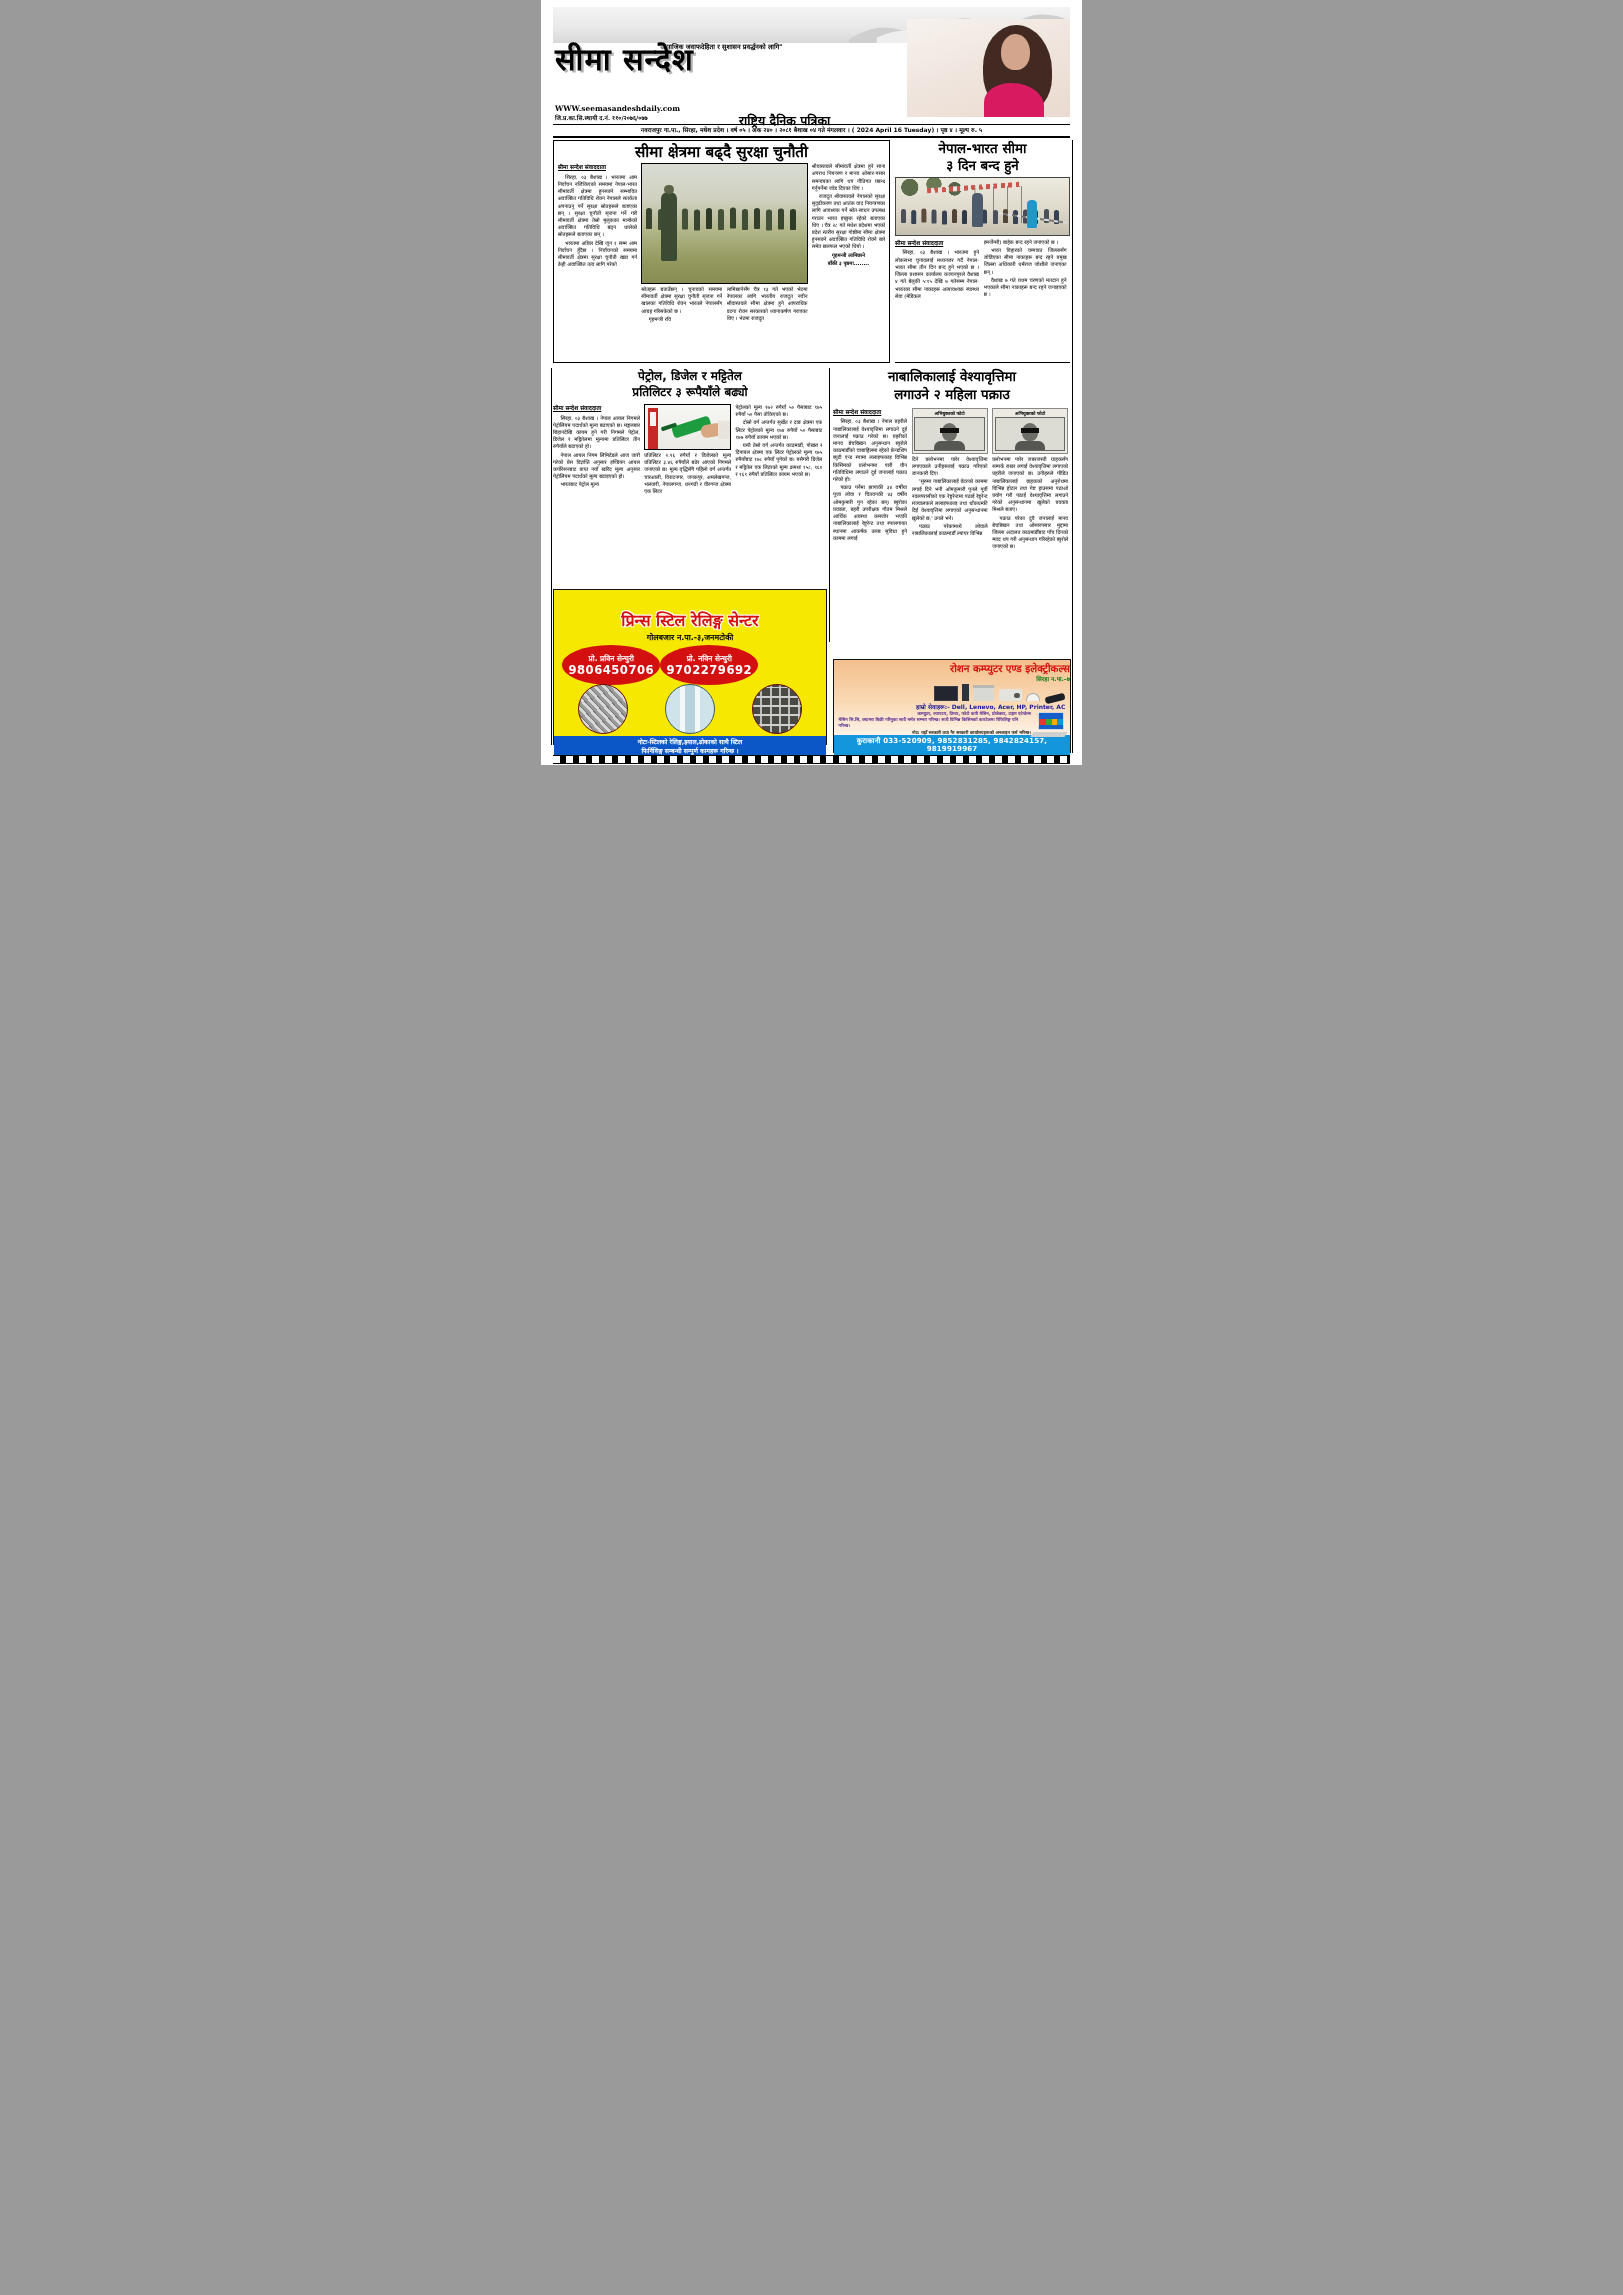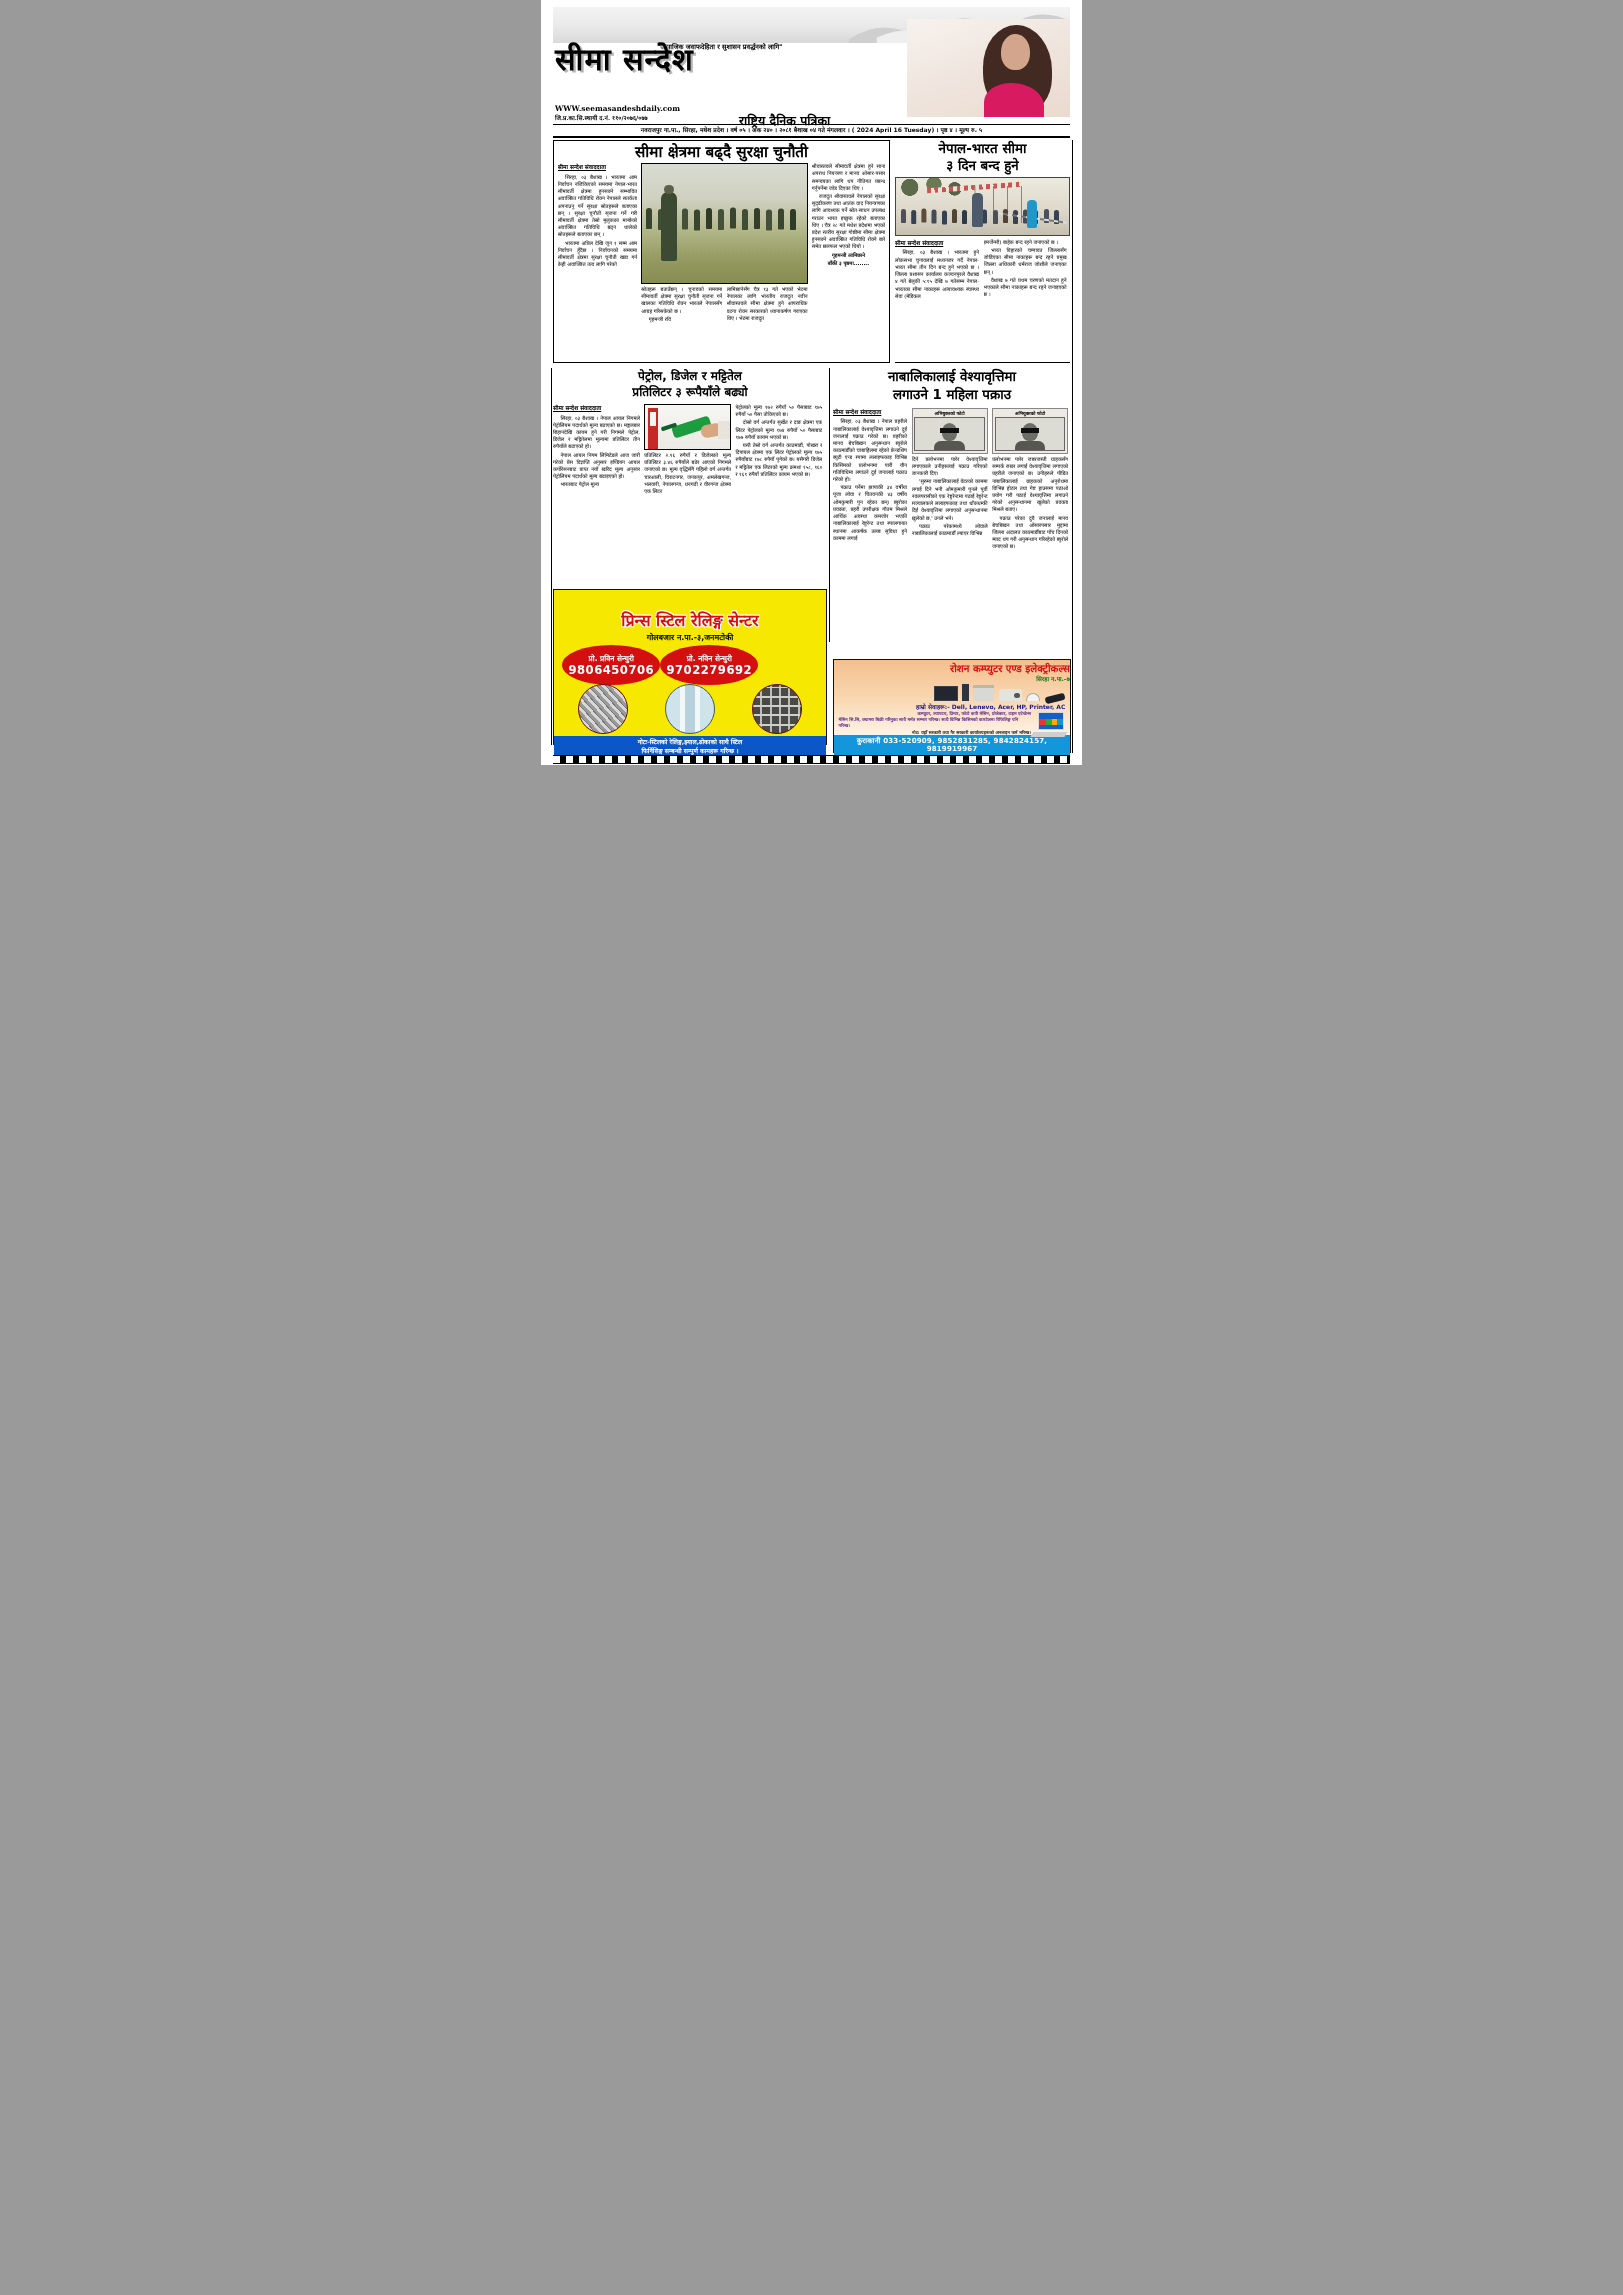--- a/index.html
+++ b/index.html
@@ -267,21 +267,21 @@
       <div class="a3-col3 col">
         <p class="p-cont">पेट्रोलको मूल्य १७२ रुपैयाँ ५० पैसाबाट १७५ रुपैयाँ ५० पैसा तोकिएको छ।</p>
         <p class="p-ind">दोस्रो वर्ग अन्तर्गत सुर्खेत र दाङ क्षेत्रमा एक लिटर पेट्रोलको मूल्य १७४ रुपैयाँ ५० पैसाबाट १७७ रुपैयाँ कायम भएको छ।</p>
         <p class="p-ind">यस्तै तेस्रो वर्ग अन्तर्गत काठमाडौं, पोखरा र दिपायल क्षेत्रमा एक लिटर पेट्रोलको मूल्य १७५ रुपैयाँबाट १७८ रुपैयाँ पुगेको छ। यसैगरी डिजेल र मट्टितेल एक लिटरको मूल्य क्रमशः १५८, १६० र १६१ रुपैयाँ प्रतिलिटर कायम भएको छ।</p>
       </div>
     </div>
   </div>
 
   <div class="article4">
     <div class="a4-head">नाबालिकालाई वेश्यावृत्तिमा</div>
-    <div class="a4-head">लगाउने 1 महिला पक्राउ</div>
+    <div class="a4-head">लगाउने २ महिला पक्राउ</div>
     <div class="a4-body">
       <div class="a4-col1 col">
         <div class="byline">सीमा सन्देश संवाददाता</div>
         <p class="p-ind">सिरहा, ०३ बैशाख । नेपाल प्रहरीले नाबालिकालाई वेश्यावृत्तिमा लगाउने दुई जनालाई पक्राउ गरेको छ। प्रहरीको मानव बेचबिखन अनुसन्धान ब्युरोले काठमाडौँको चाबाहिलमा रहेको फ्रेन्डशिप ब्युटी एन्ड स्पामा ललाइफकाइ विभिन्न किसिमको प्रलोभनमा पारी यौन गतिविधिमा लगाउने दुई जनालाई पक्राउ गरेको हो।</p>
         <p class="p-ind">पक्राउ पर्नेमा झापाकी ३४ वर्षीया पूजा लोवा र चितवनकी ४३ वर्षीय ओमकुमारी पुन रहेका छन्। ब्युरोका प्रवक्ता, प्रहरी उपरीक्षक गौतम मिश्रले आर्थिक अवस्था कमजोर भएकी नाबालिकालाई रेष्टुरेन्ट तथा स्पालगायत स्थानमा आकर्षक तलब सुविधा हुने काममा लगाई</p>
       </div>
       <div class="a4-col2">
         <div class="mugwrap">
           <div class="mugcap">अभियुक्तको फोटो</div>
           <div class="mugbox">

